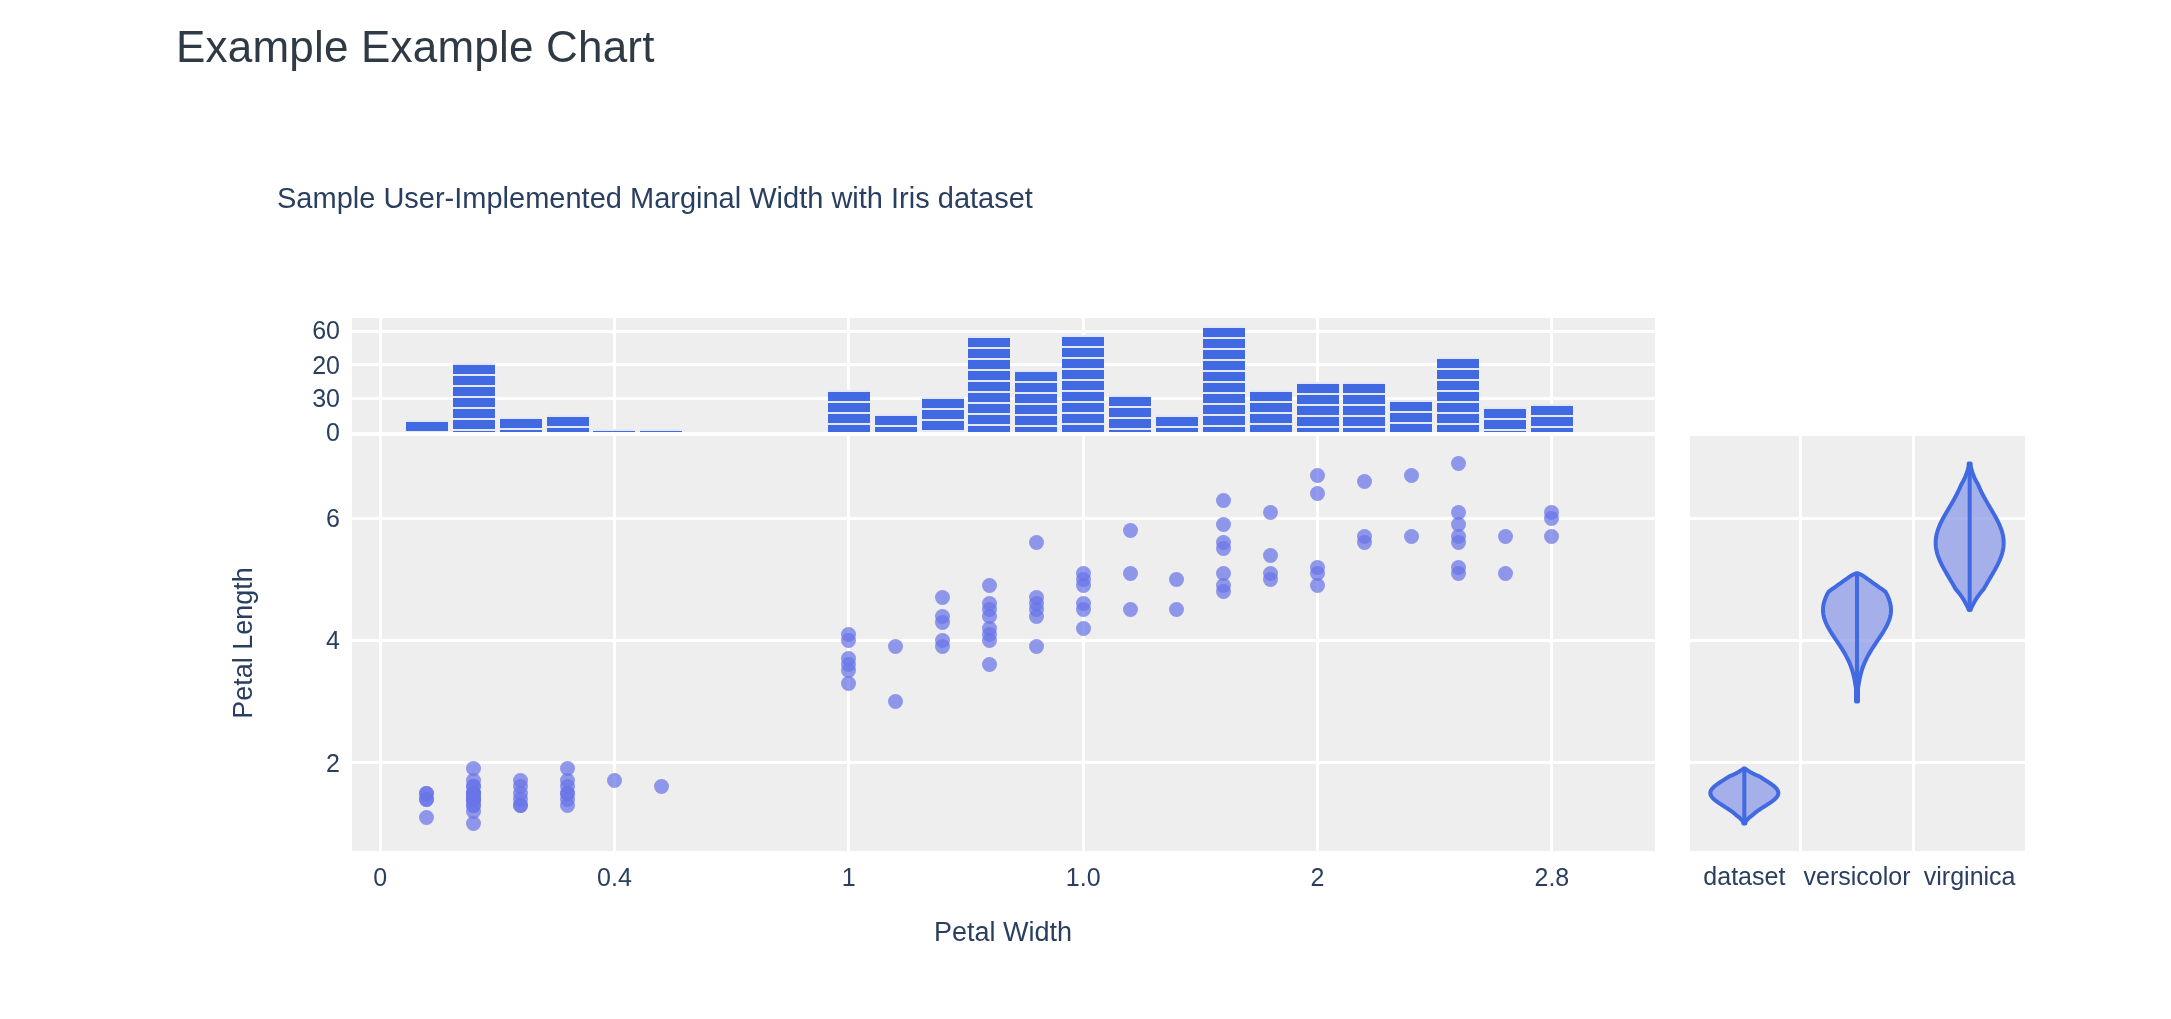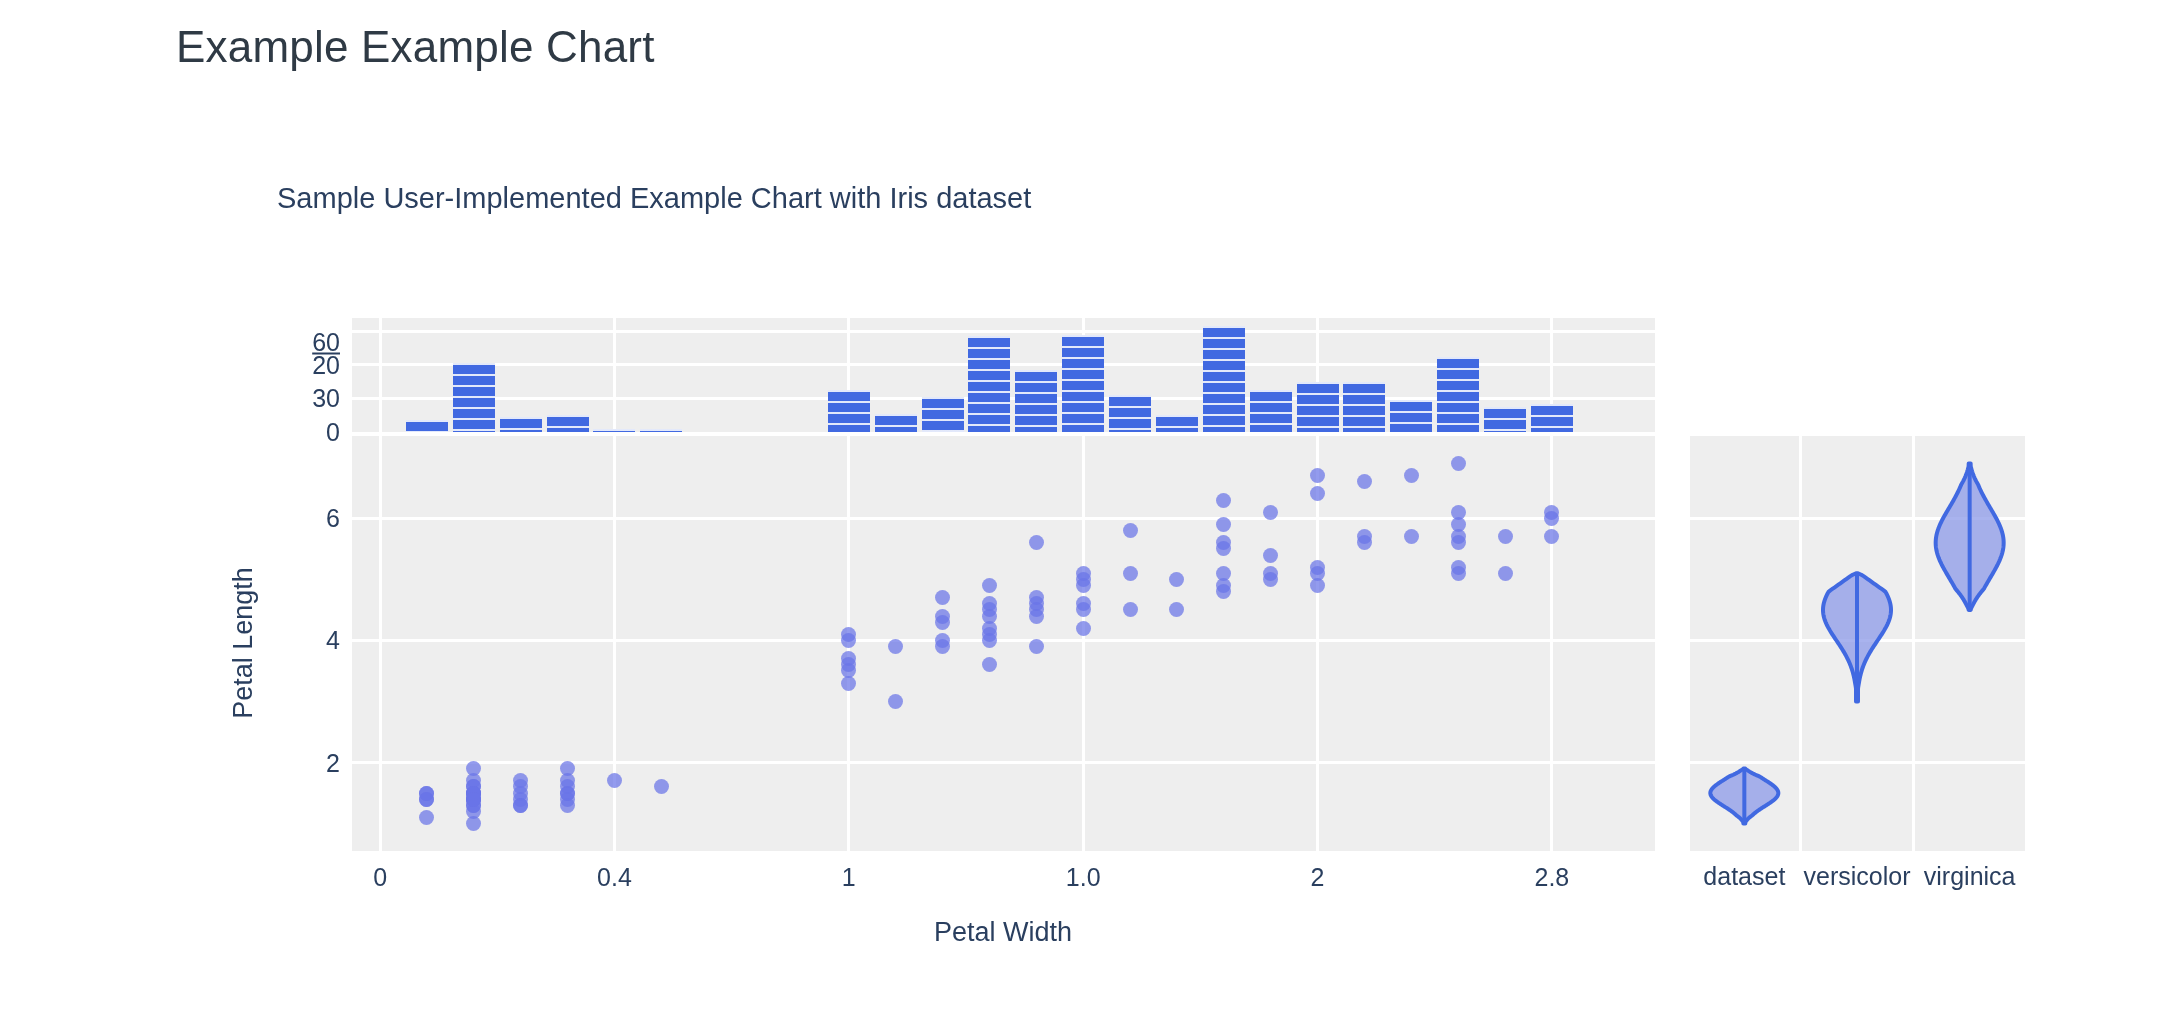--- a/index.html
+++ b/index.html
@@ -150,21 +150,21 @@
     top: 862px;
   }
 </style>
 </head>
 <body>
 
 <div id="page-title">Example Example Chart</div>
 
 <div id="chart-root">
 
-  <div id="chart-subtitle">Sample User-Implemented Example Chart with Iris dataset</div>
+  <div id="chart-subtitle">Sample User-Implemented Marginal Width with Iris dataset</div>
 
   <div class="panel-bg" id="hist-panel">
     <div id="hist-grid">
         <div class="gridline-v" style="left: 26.6223px;"></div>
         <div class="gridline-v" style="left: 260.975px;"></div>
         <div class="gridline-v" style="left: 495.327px;"></div>
         <div class="gridline-v" style="left: 729.68px;"></div>
         <div class="gridline-v" style="left: 964.032px;"></div>
         <div class="gridline-v" style="left: 1198.38px;"></div>
         <div class="gridline-h" style="top: 78.9706px;"></div>
@@ -193,21 +193,21 @@
         <div class="hist-bar" style="left: 1038.27px; width: 42px; height: 31.8529px;"></div>
         <div class="hist-bar" style="left: 1085.14px; width: 42px; height: 75.4412px;"></div>
         <div class="hist-bar" style="left: 1132.01px; width: 42px; height: 25.1471px;"></div>
         <div class="hist-bar" style="left: 1178.88px; width: 42px; height: 28.5px;"></div>
       </div>
   </div>
   <div id="hist-yticks">
       <div class="tick tick-y" style="left: 294px; width: 46px; top: 432px;">0</div>
       <div class="tick tick-y" style="left: 294px; width: 46px; top: 398.471px;">30</div>
       <div class="tick tick-y" style="left: 294px; width: 46px; top: 364.941px;">20</div>
-      <div class="tick tick-y" style="left: 294px; width: 46px; top: 342px; text-decoration: underline;">60</div>
+      <div class="tick tick-y" style="left: 294px; width: 46px; top: 330px;">60</div>
     </div>
 
   <div class="panel-bg" id="scatter-panel">
     <div id="scatter-grid">
         <div class="gridline-v" style="left: 26.6223px;"></div>
         <div class="gridline-v" style="left: 260.975px;"></div>
         <div class="gridline-v" style="left: 495.327px;"></div>
         <div class="gridline-v" style="left: 729.68px;"></div>
         <div class="gridline-v" style="left: 964.032px;"></div>
         <div class="gridline-v" style="left: 1198.38px;"></div>

